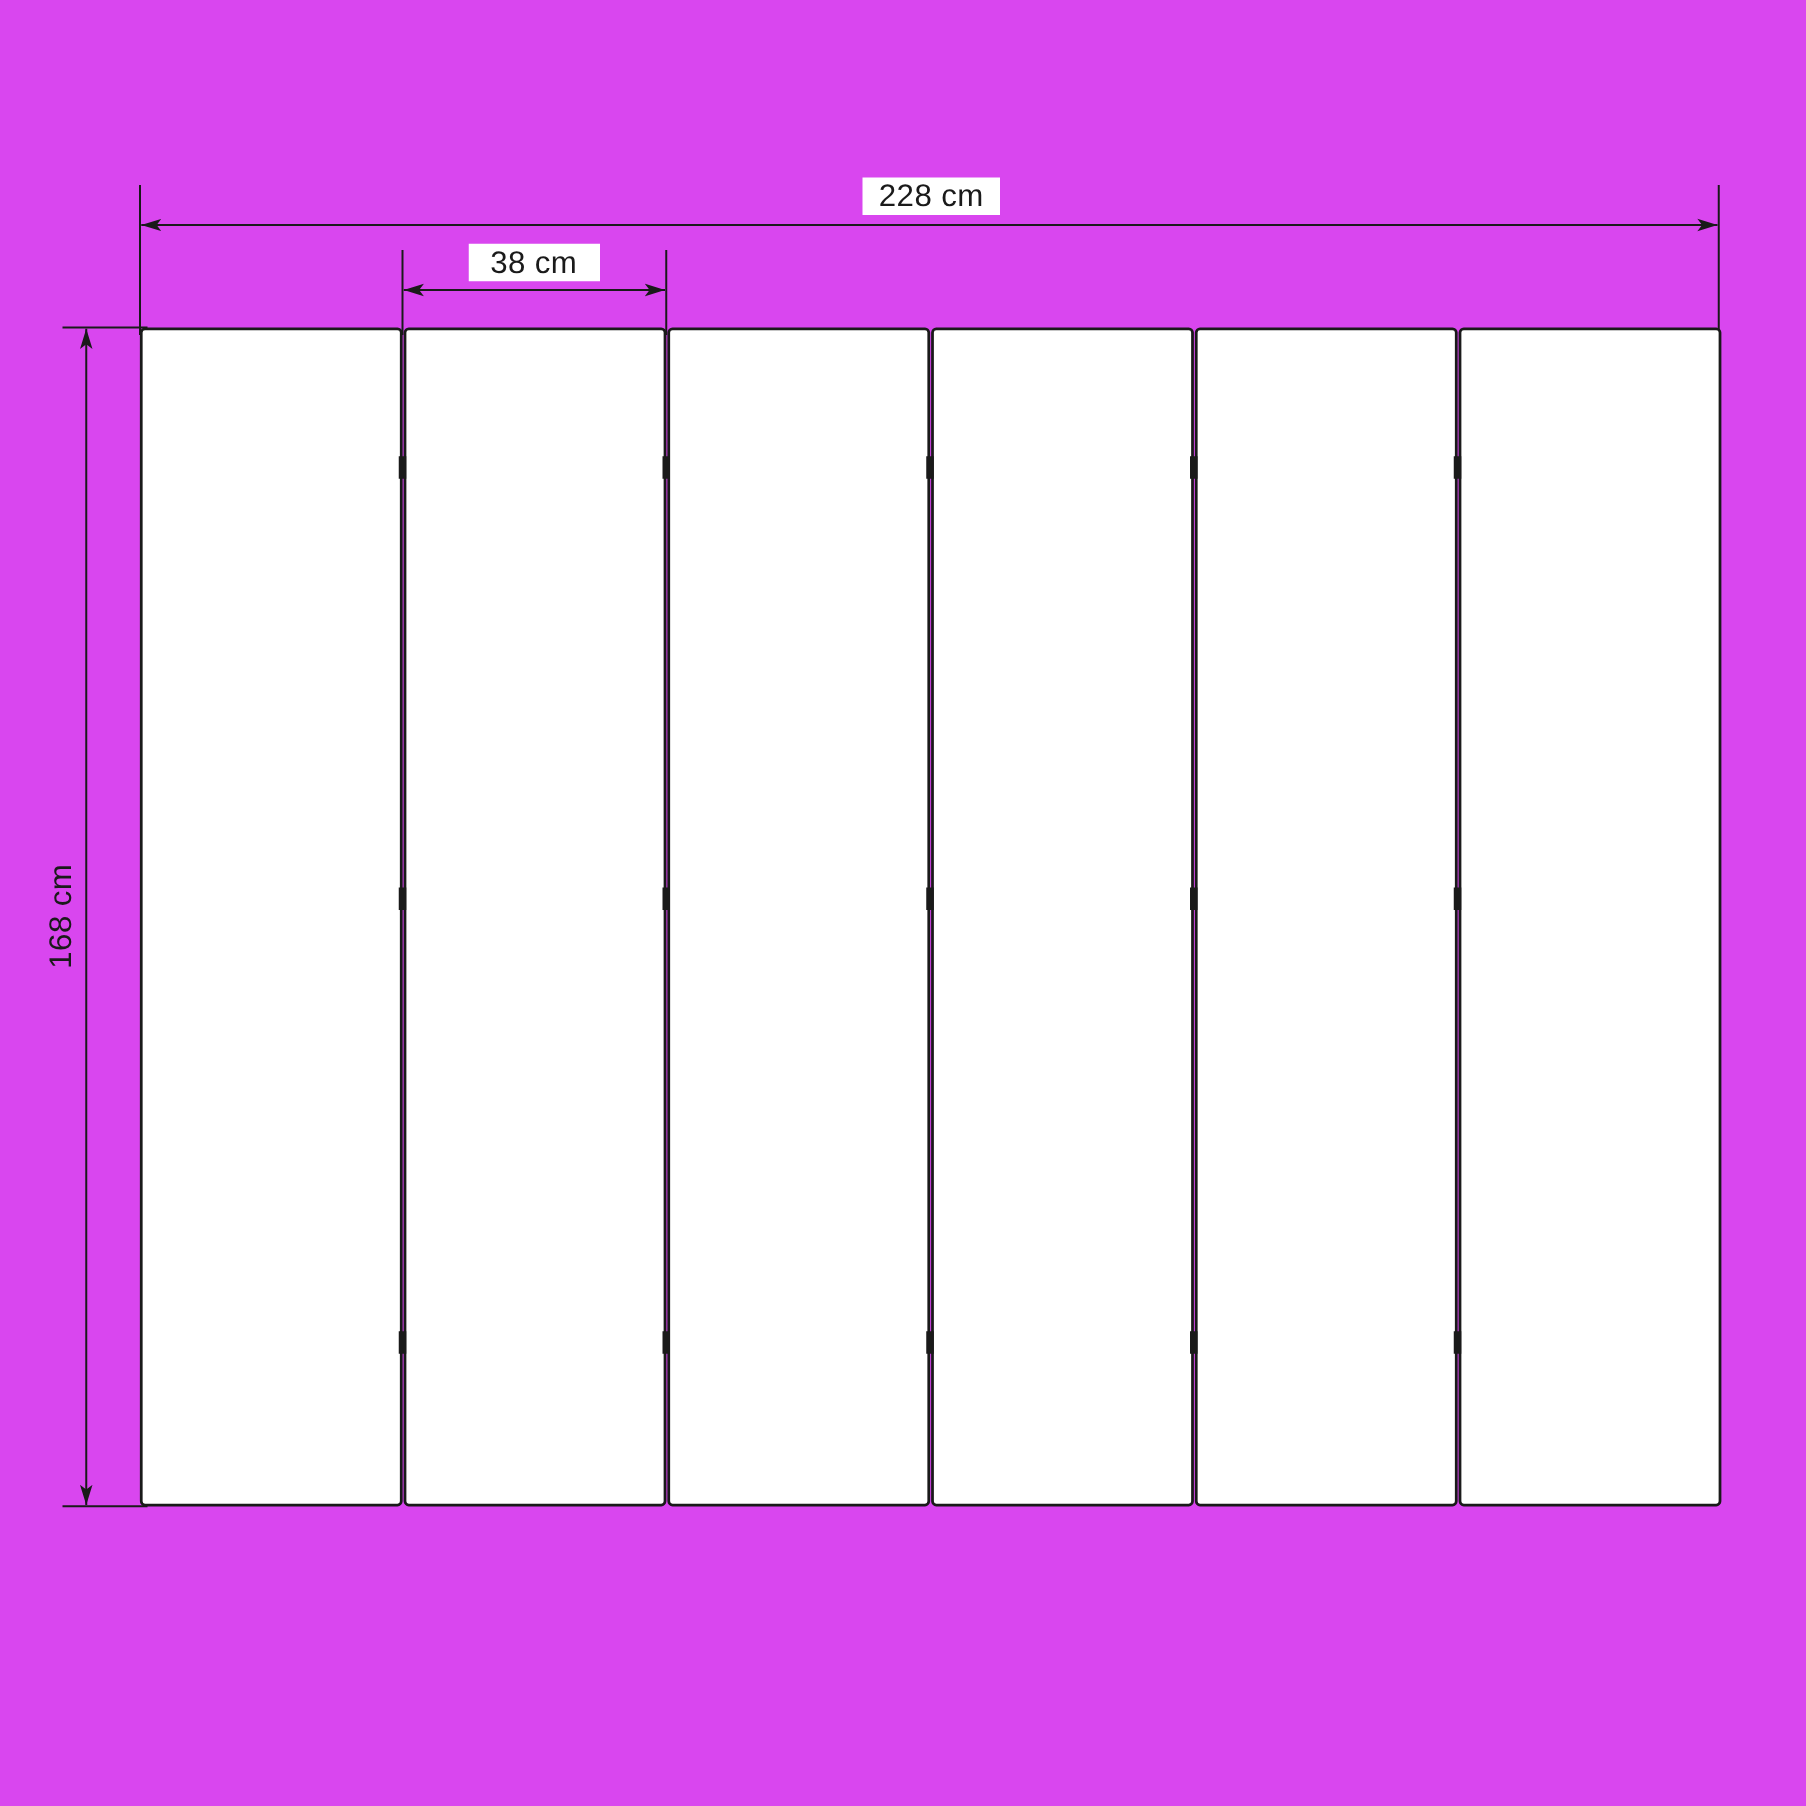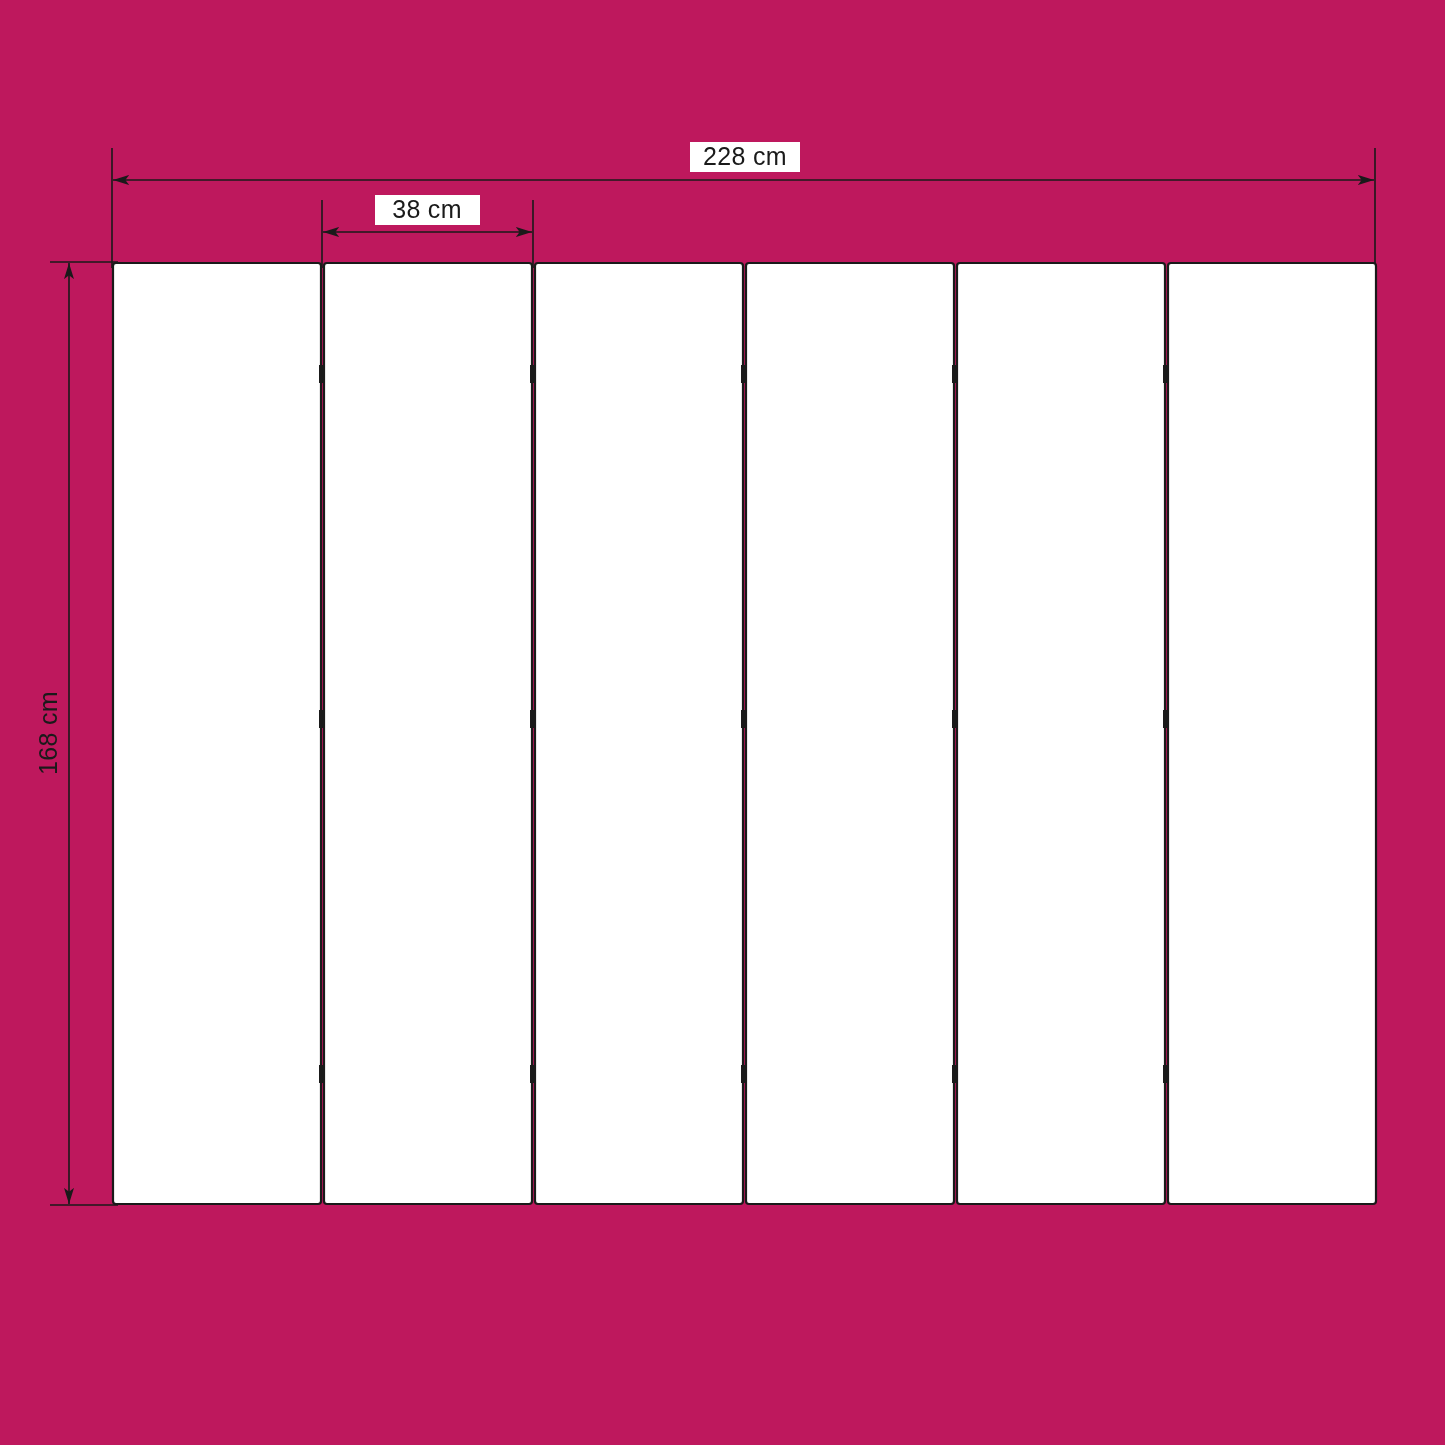--- a/index.html
+++ b/index.html
@@ -7,21 +7,21 @@
     padding: 0;
     background: #ffffff;
   }
   body {
     font-family: "Liberation Sans", sans-serif;
   }
   #stage {
     position: relative;
     width: 1445px;
     height: 1445px;
-    background: #be185d;
+    background: #d946ef;
     overflow: hidden;
     text-decoration: underline;
   }
   #stage svg {
     display: block;
   }
   .dim-label {
     font-family: "Liberation Sans", sans-serif;
     font-size: 25px;
     fill: #1a1a1a;

